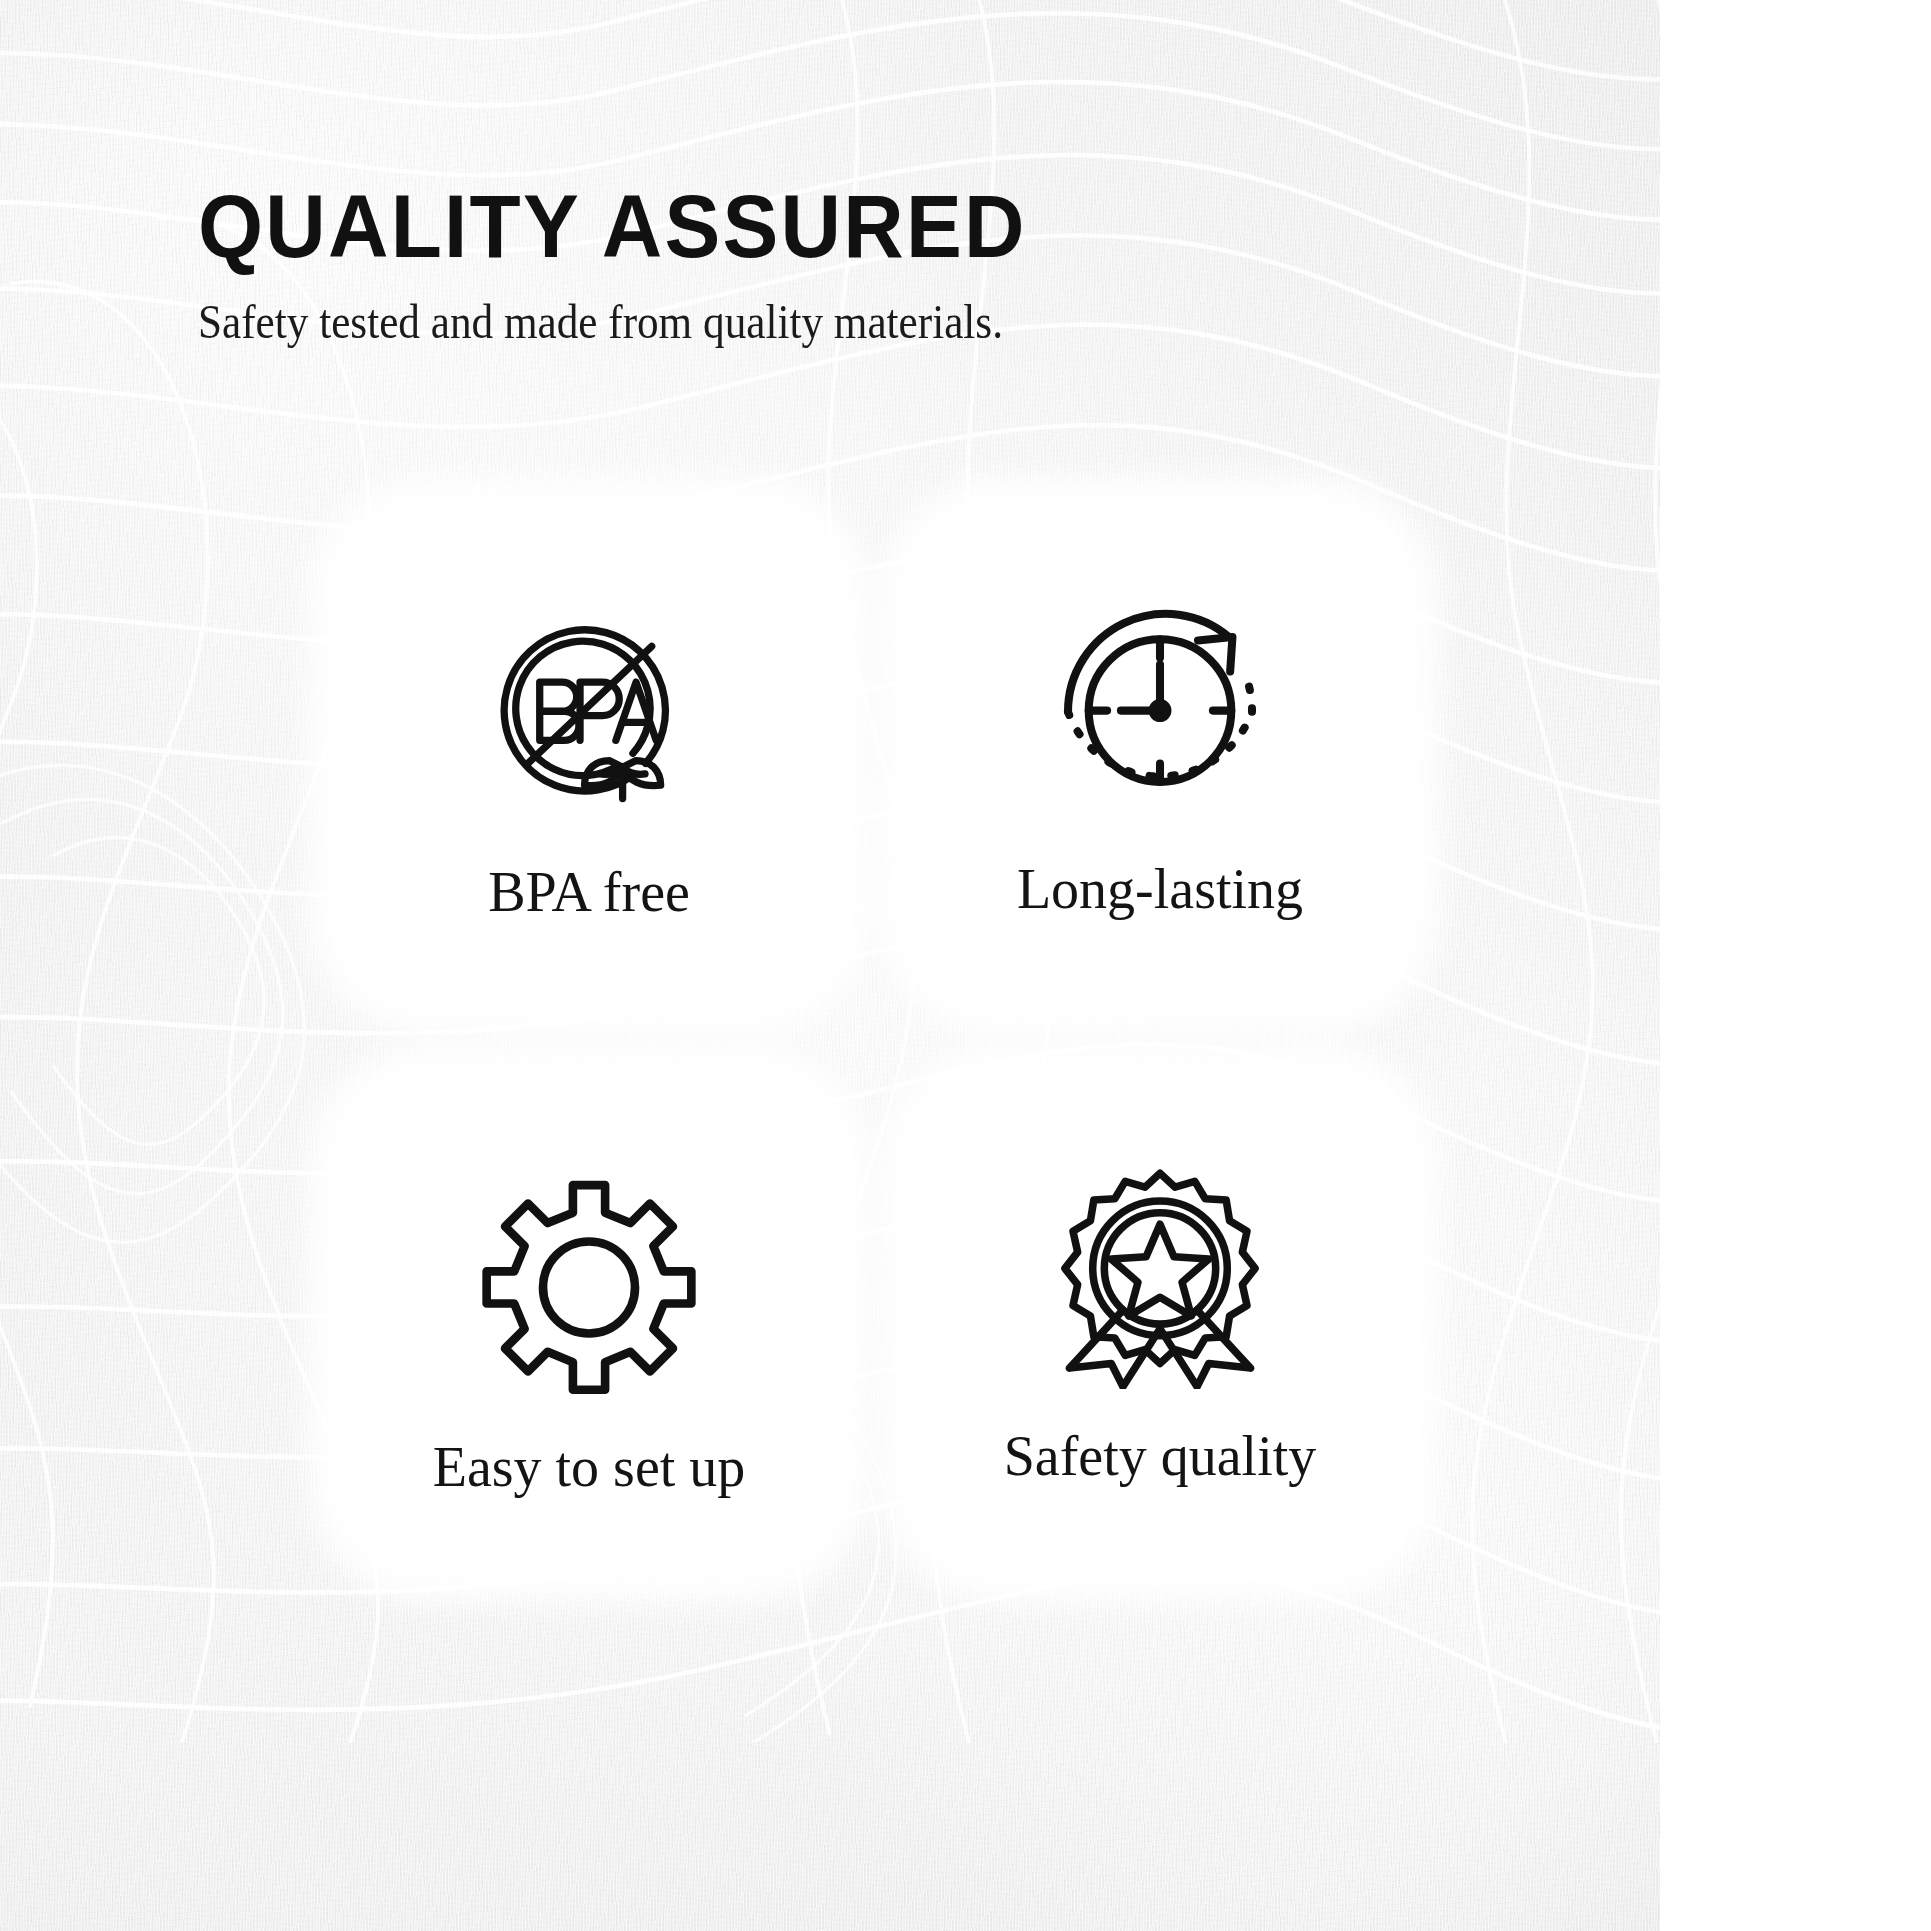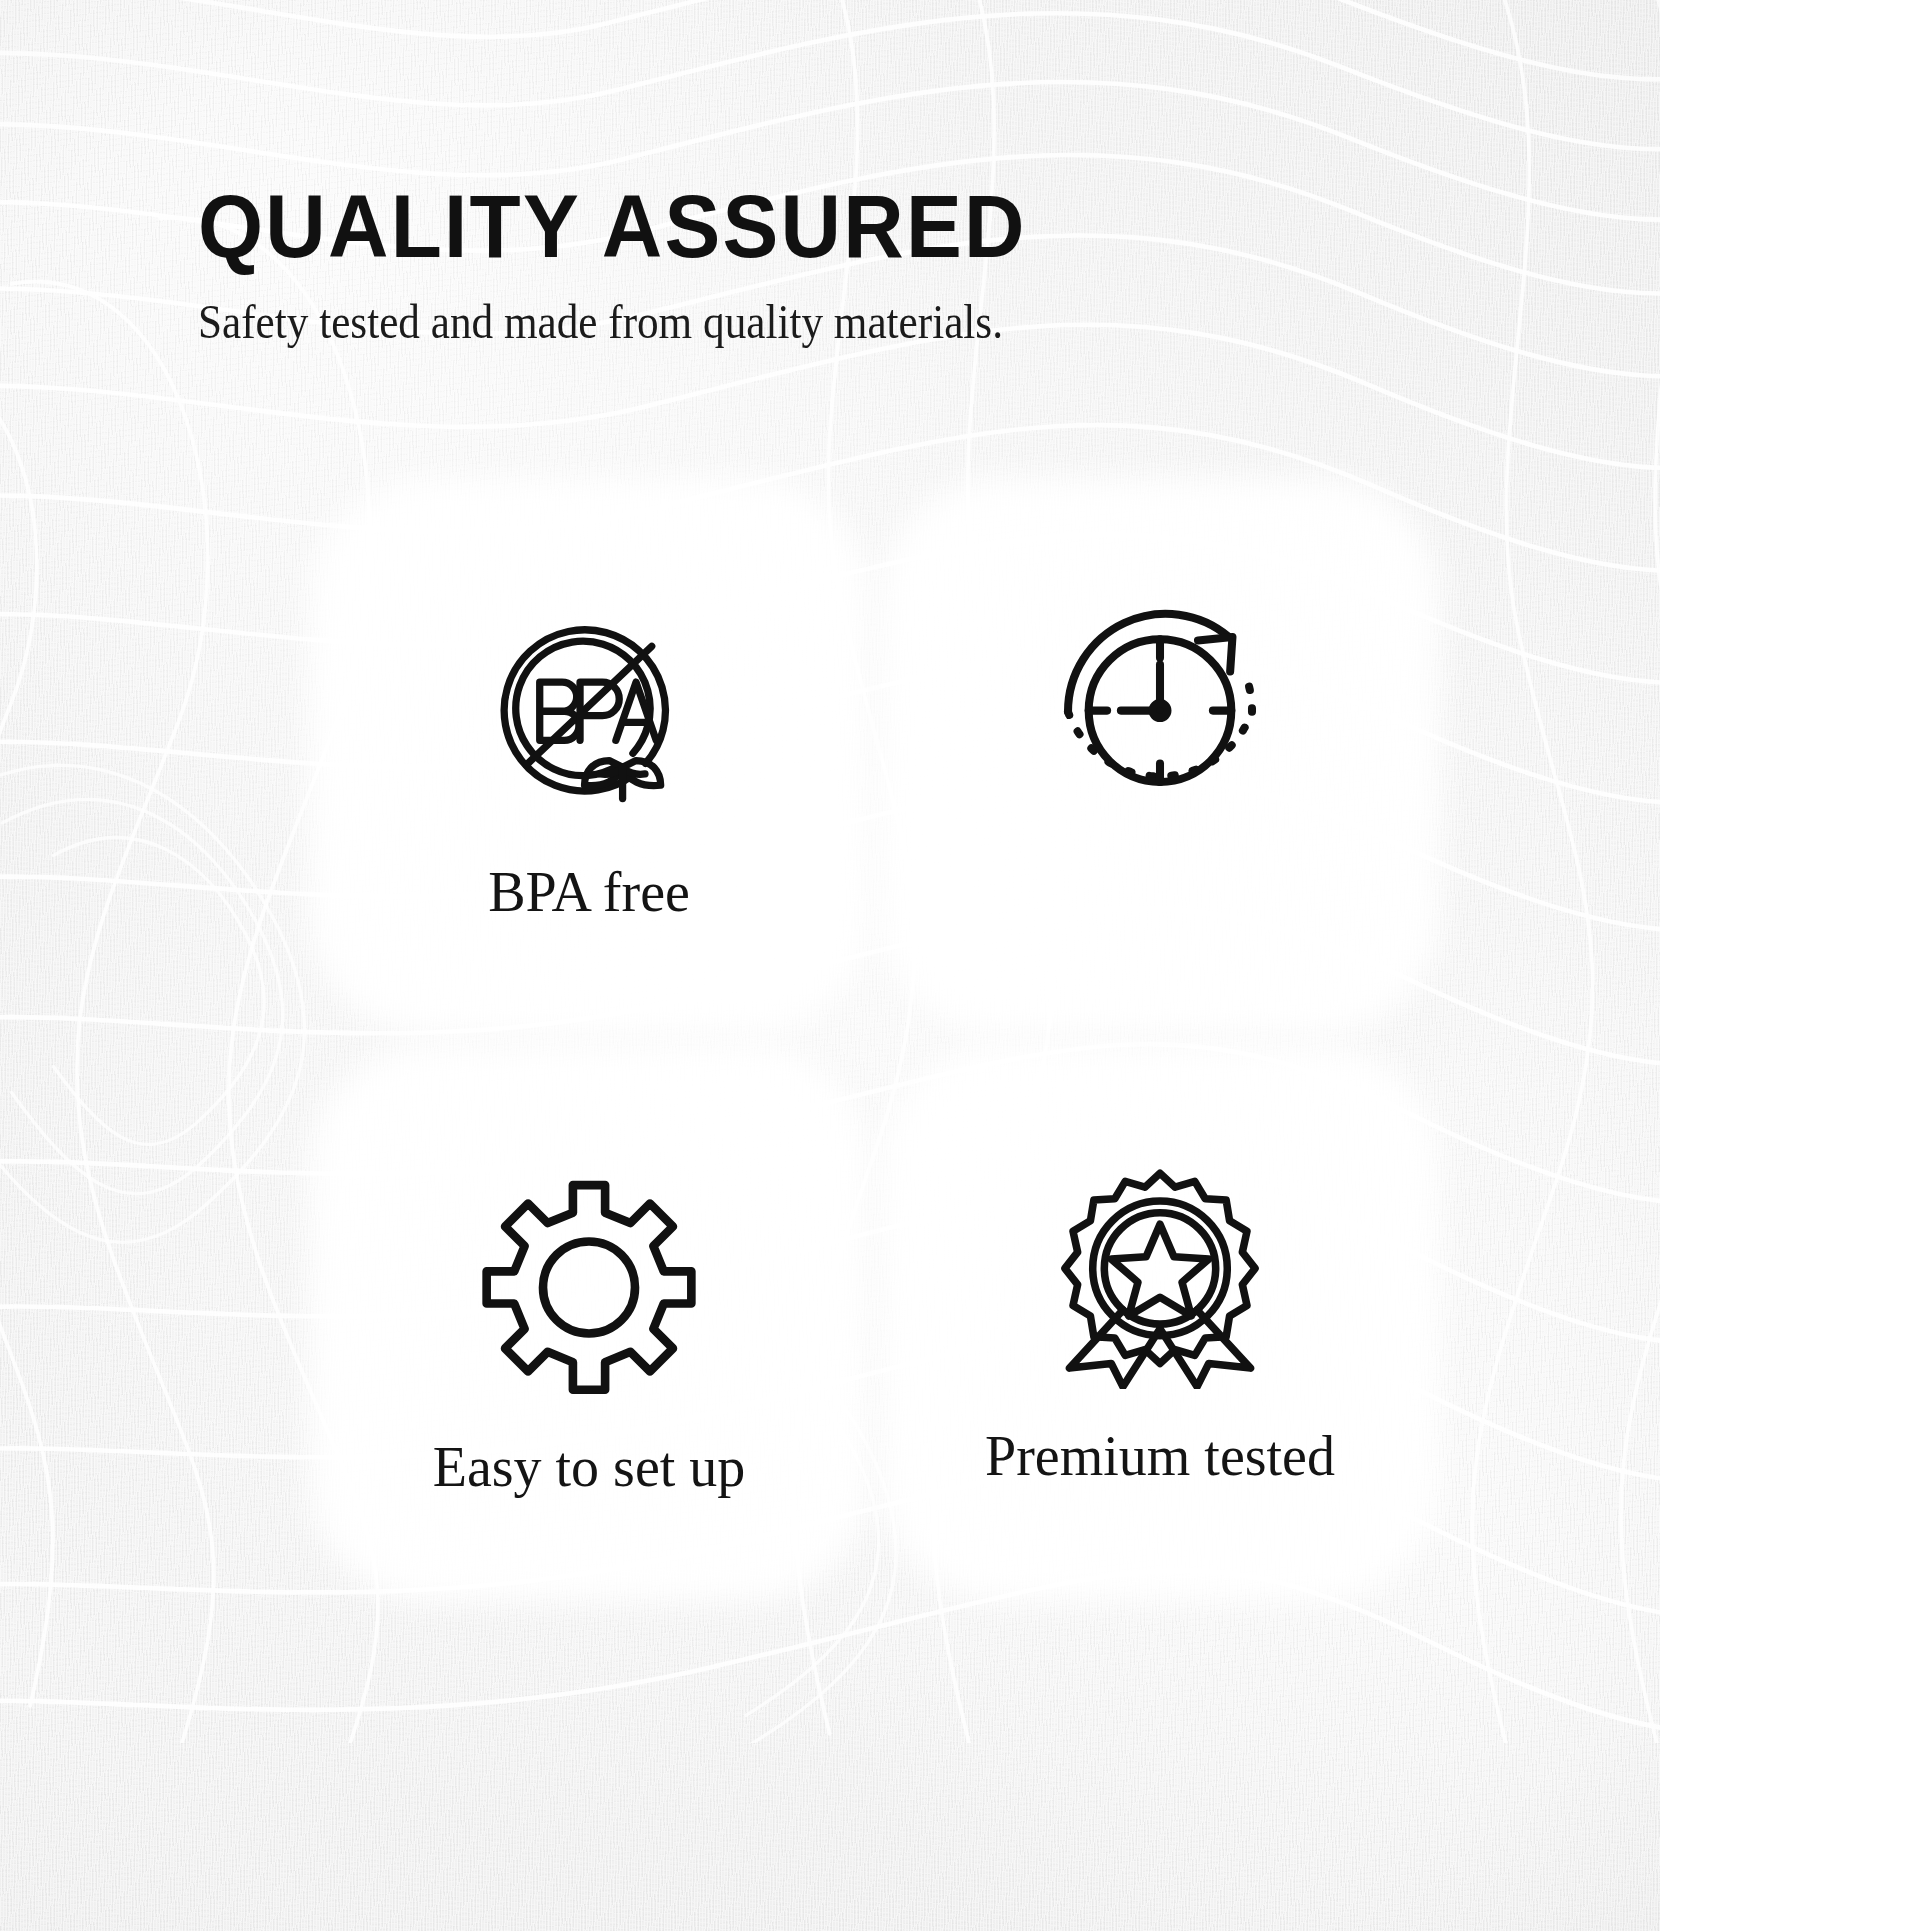--- a/index.html
+++ b/index.html
@@ -274,20 +274,21 @@
             <line x1="100" y1="150" x2="100" y2="166"></line>
             <line x1="38" y1="104" x2="54" y2="104"></line>
             <line x1="146" y1="104" x2="162" y2="104"></line>
 
             <line x1="100" y1="104" x2="100" y2="64"></line>
             <line x1="100" y1="104" x2="66" y2="104"></line>
             <circle cx="100" cy="104" r="6.5"></circle>
           </g>
         </svg>
       </div>
+      <div class="card-label">Long-lasting</div>
     </div>
 
     <div class="card card--gear">
       <div class="card-icon">
         <svg viewBox="0 0 200 200" width="230" height="230" aria-hidden="true">
           <g fill="none" stroke="#111111" stroke-width="7.5" stroke-linecap="round" stroke-linejoin="round">
             <path d="M86 14 L114 14 L114 38 L136 47 L153 30 L173 50 L156 67 L165 89 L189 89 L189 117
                      L165 117 L156 139 L173 156 L153 176 L136 159 L114 168 L114 192 L86 192 L86 168
                      L64 159 L47 176 L27 156 L44 139 L35 117 L11 117 L11 89 L35 89 L44 67 L27 50
                      L47 30 L64 47 L86 38 Z"></path>
@@ -310,20 +311,20 @@
                      L171 110 L175 128 L160 137 L157 155 L139 156 L130 171 L113 166 L100 178
                      L87 166 L70 171 L61 156 L43 155 L40 137 L25 128 L29 110 L18 96 L29 82
                      L25 64 L40 55 L43 37 L61 36 L70 21 L87 26 Z"></path>
             <circle cx="100" cy="96" r="58"></circle>
             <circle cx="100" cy="96" r="48"></circle>
 
             <path d="M100 58 L112 86 L142 88 L119 108 L127 137 L100 121 L73 137 L81 108 L58 88 L88 86 Z"></path>
           </g>
         </svg>
       </div>
-      <div class="card-label">Premium tested</div>
+      <div class="card-label">Safety quality</div>
     </div>
 
   </div>
 
 
 </div>
 
 
 </body></html>

